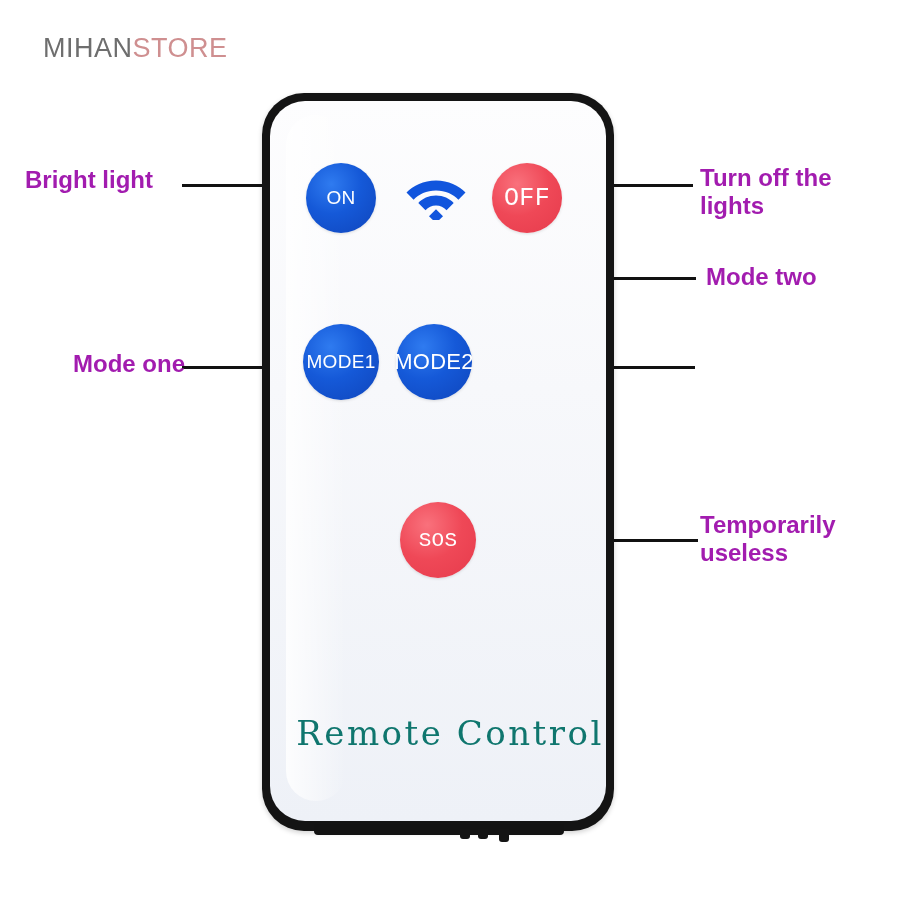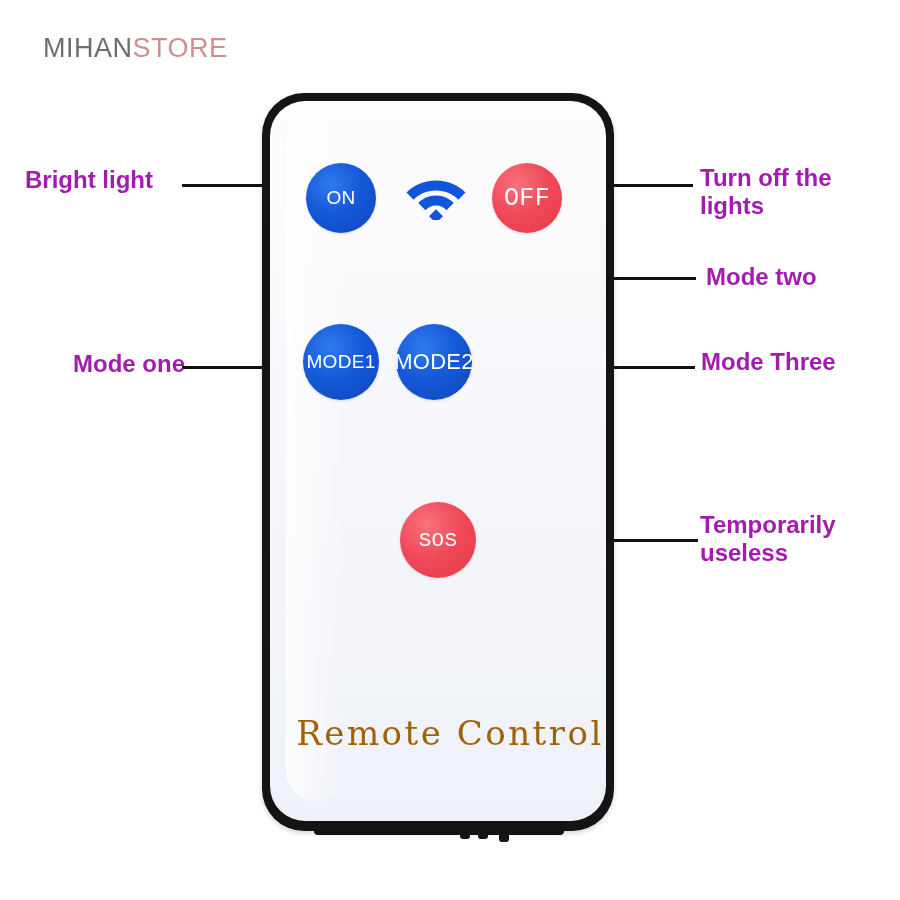--- a/index.html
+++ b/index.html
@@ -122,21 +122,21 @@
   
   .wordmark {
     position: absolute;
     left: 0;
     right: 0;
     top: 713px;
     text-align: center;
     font-family: "DejaVu Serif", "Liberation Serif", serif;
     font-size: 34px;
     letter-spacing: 2.5px;
-    color: #a16207;
+    color: #0f766e;
     white-space: nowrap;
   }
 
   
   .label {
     position: absolute;
     font-family: "Liberation Sans", sans-serif;
     font-weight: bold;
     font-size: 24px;
     color: #a21caf;
@@ -214,17 +214,16 @@
     </svg>
   </div>
 
   <div class="wordmark">Remote Control</div>
 
   <div class="label left  lbl-bright">Bright light</div>
   <div class="label left  lbl-modeone">Mode one</div>
   <div class="label right lbl-turnoff">Turn off the
 lights</div>
   <div class="label right lbl-modetwo">Mode two</div>
-  <div class="label right lbl-modethree">Mode Three</div>
   <div class="label right lbl-temp">Temporarily
 useless</div>
 
 </div>
 
 </body></html>

